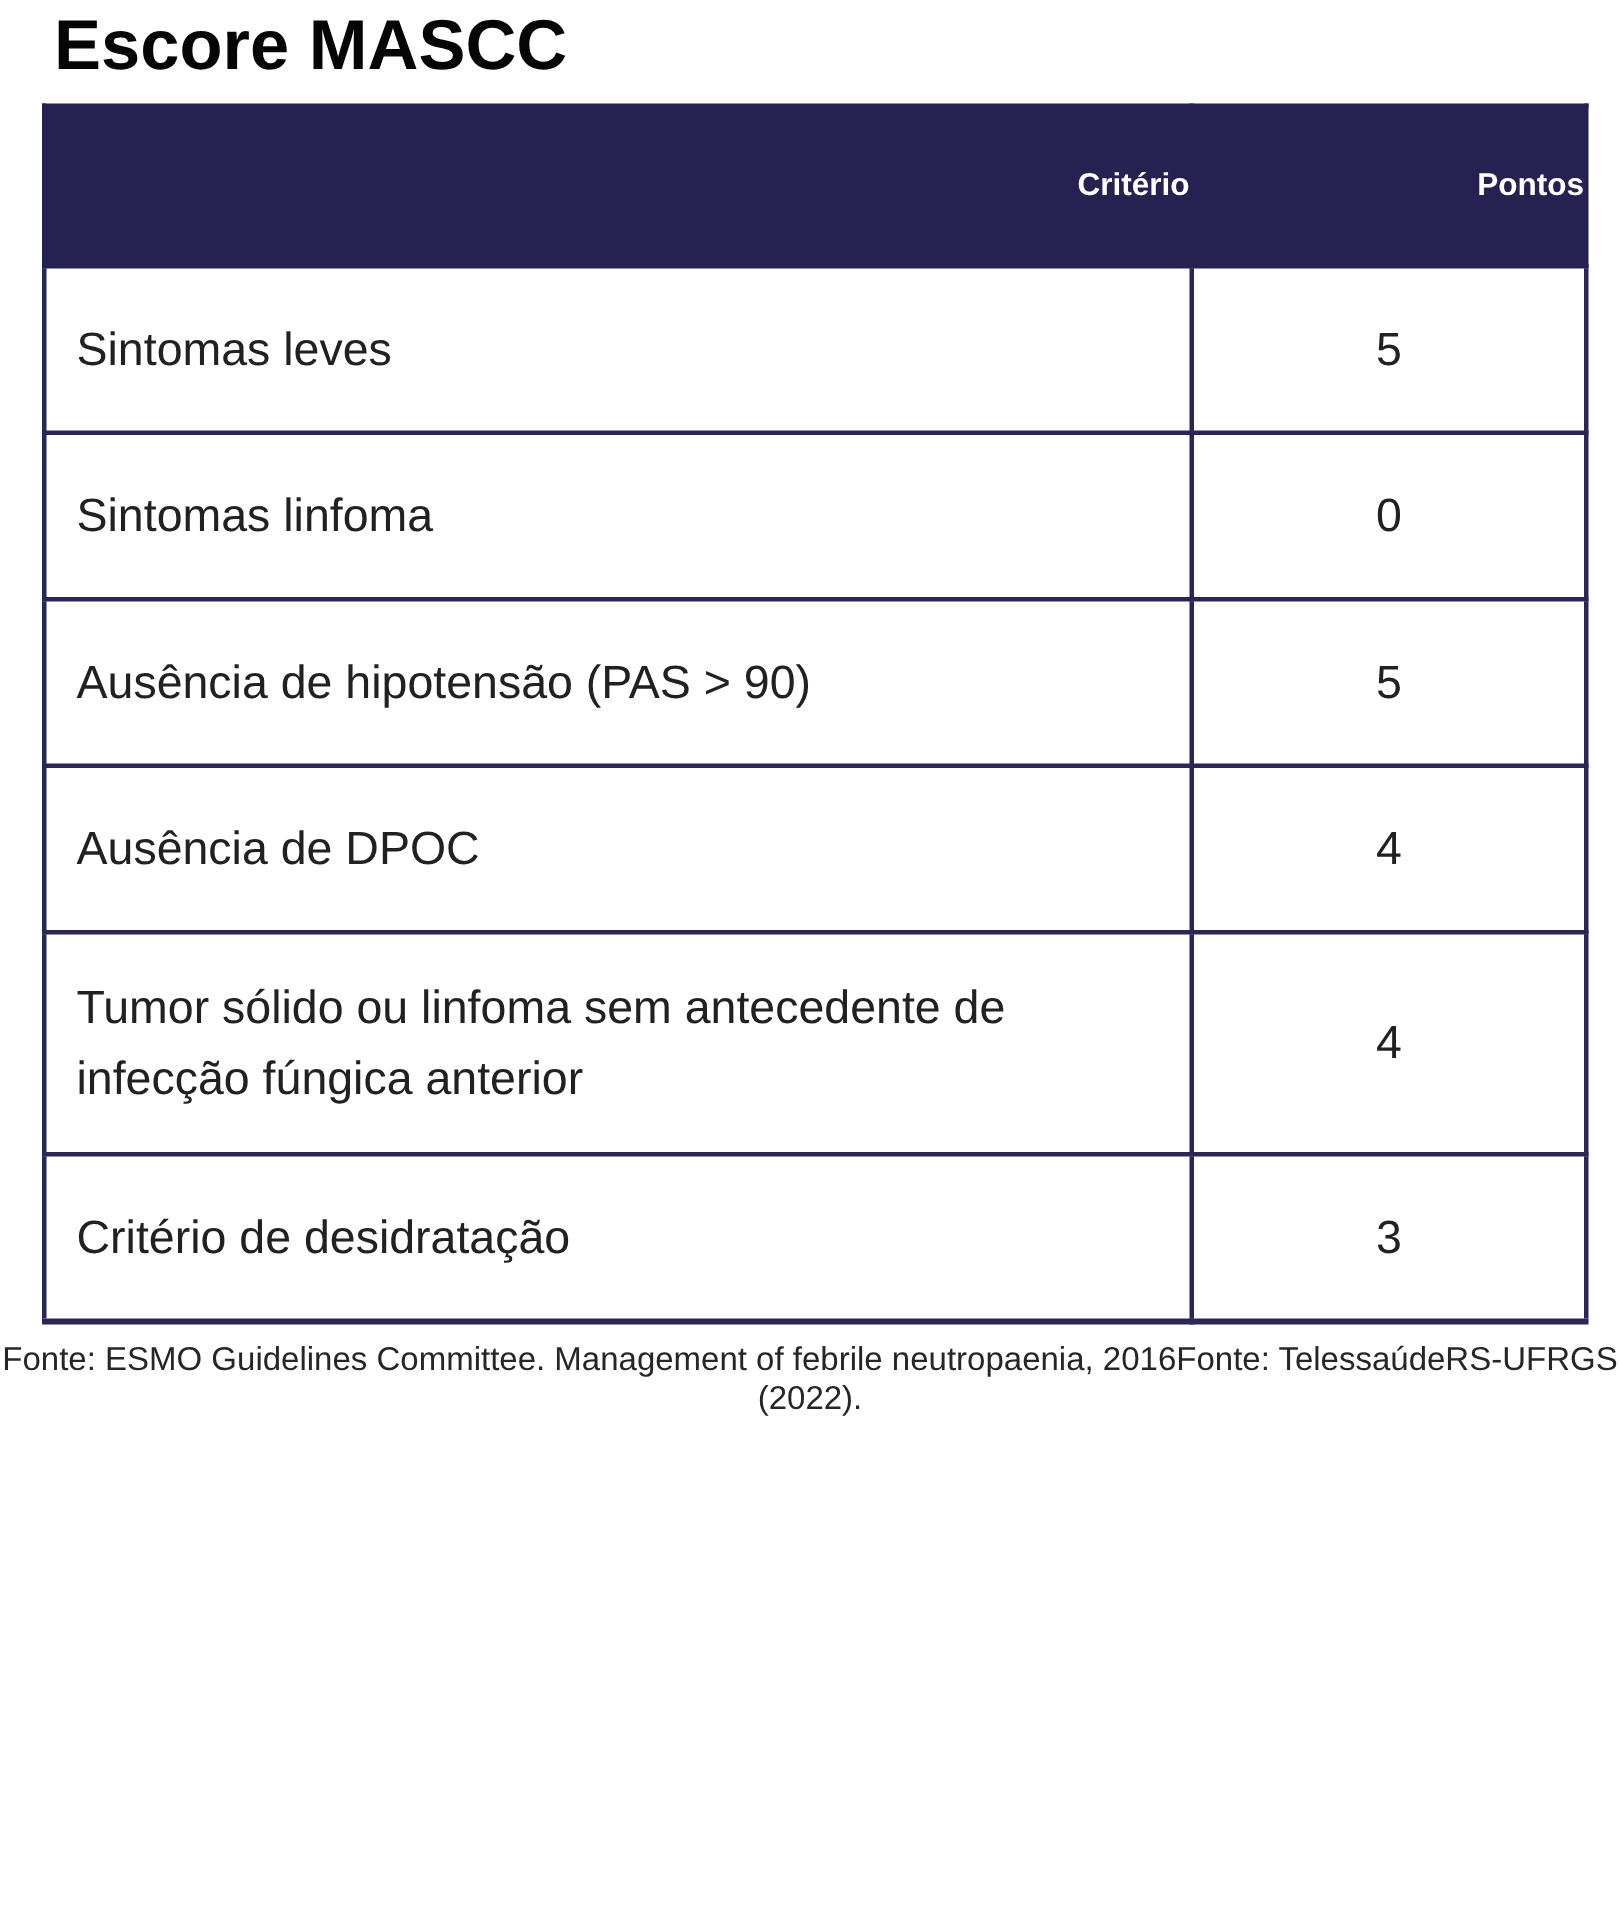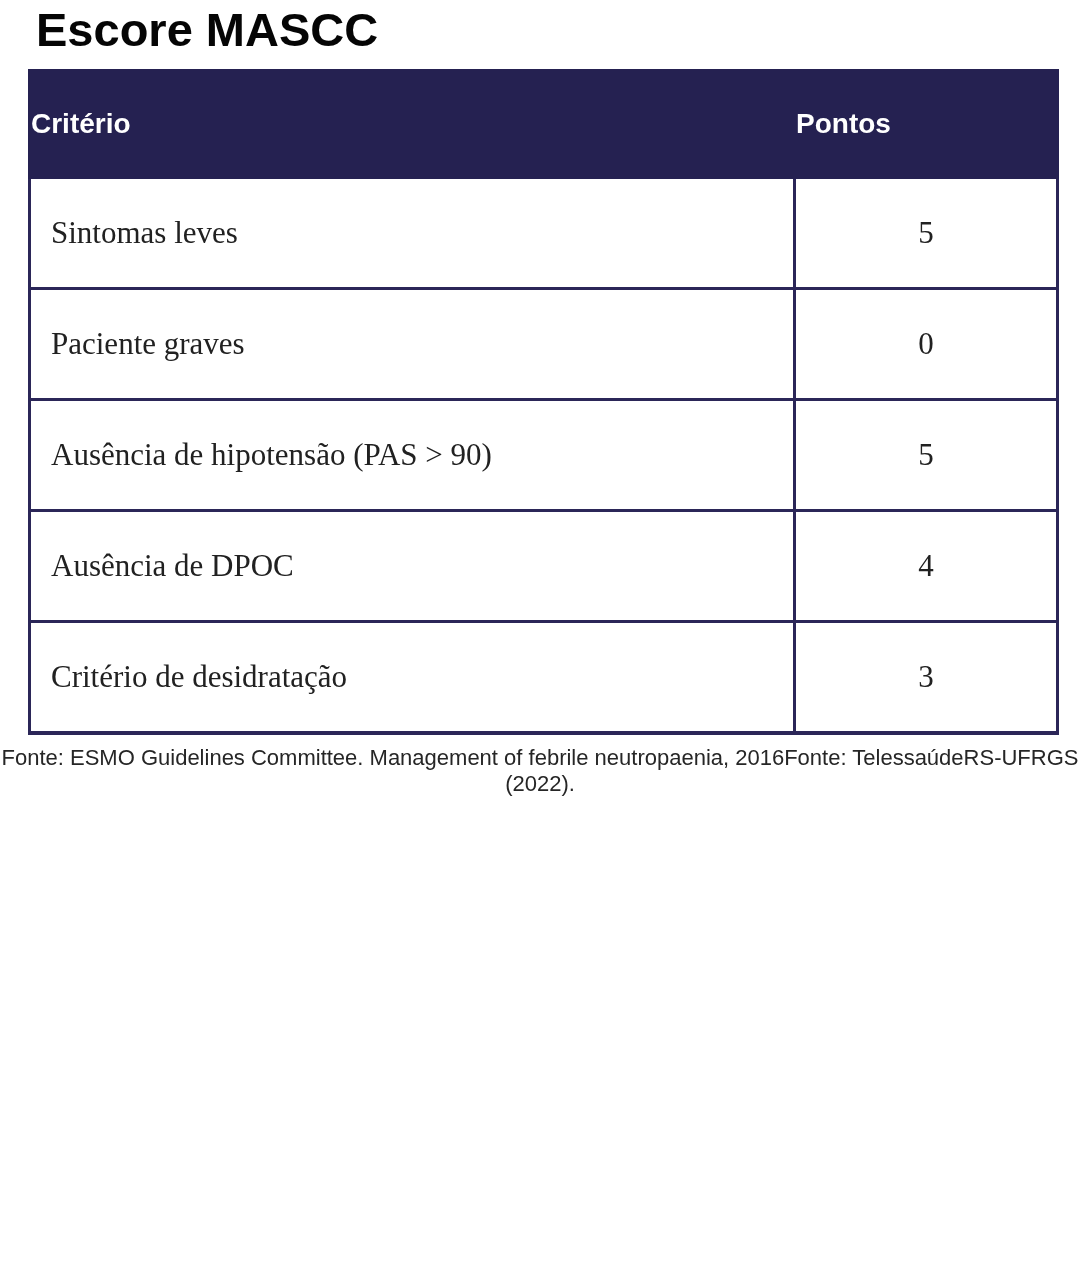--- a/index.html
+++ b/index.html
@@ -31,35 +31,34 @@
     width: 1028px;
     border: 3px solid var(--border);
     border-bottom-width: 4px;
   }
   col.col-criterion { width: 765px; }
   col.col-points   { width: 263px; }
   th {
     background: var(--navy);
     border: 3px solid var(--navy);
     color: var(--header-text);
-    font-size: 28px;
+    font-size: 21px;
     font-weight: 700;
     height: 107px;
-    text-align: left;
+    text-align: right;
     vertical-align: middle;
     padding: 0;
   }
   td {
     border: 3px solid var(--border);
     background: #ffffff;
     color: var(--row-text);
     font-size: 31px;
     line-height: 1.5;
     vertical-align: middle;
-    font-family: Liberation Serif, serif;
   }
   tr.body-row { height: 111px; }
   td.criterion {
     text-align: left;
     padding: 26px 24px 26px 20px;
   }
   td.points {
     text-align: center;
     padding: 26px 0;
   }
@@ -87,29 +86,33 @@
         <th>Critério</th>
         <th>Pontos</th>
       </tr>
     </thead>
     <tbody>
         <tr class="body-row">
     <td class="criterion">Sintomas leves</td>
     <td class="points">5</td>
   </tr>
         <tr class="body-row">
-    <td class="criterion">Paciente graves</td>
+    <td class="criterion">Sintomas linfoma</td>
     <td class="points">0</td>
   </tr>
         <tr class="body-row">
     <td class="criterion">Ausência de hipotensão (PAS &gt; 90)</td>
     <td class="points">5</td>
   </tr>
         <tr class="body-row">
     <td class="criterion">Ausência de DPOC</td>
+    <td class="points">4</td>
+  </tr>
+        <tr class="body-row">
+    <td class="criterion">Tumor sólido ou linfoma sem antecedente de infecção fúngica anterior</td>
     <td class="points">4</td>
   </tr>
         <tr class="body-row">
     <td class="criterion">Critério de desidratação</td>
     <td class="points">3</td>
   </tr>
       </tbody>
   </table>
 
   <div class="footer">Fonte: ESMO Guidelines Committee. Management of febrile neutropaenia, 2016Fonte: TelessaúdeRS-UFRGS (2022).</div>

